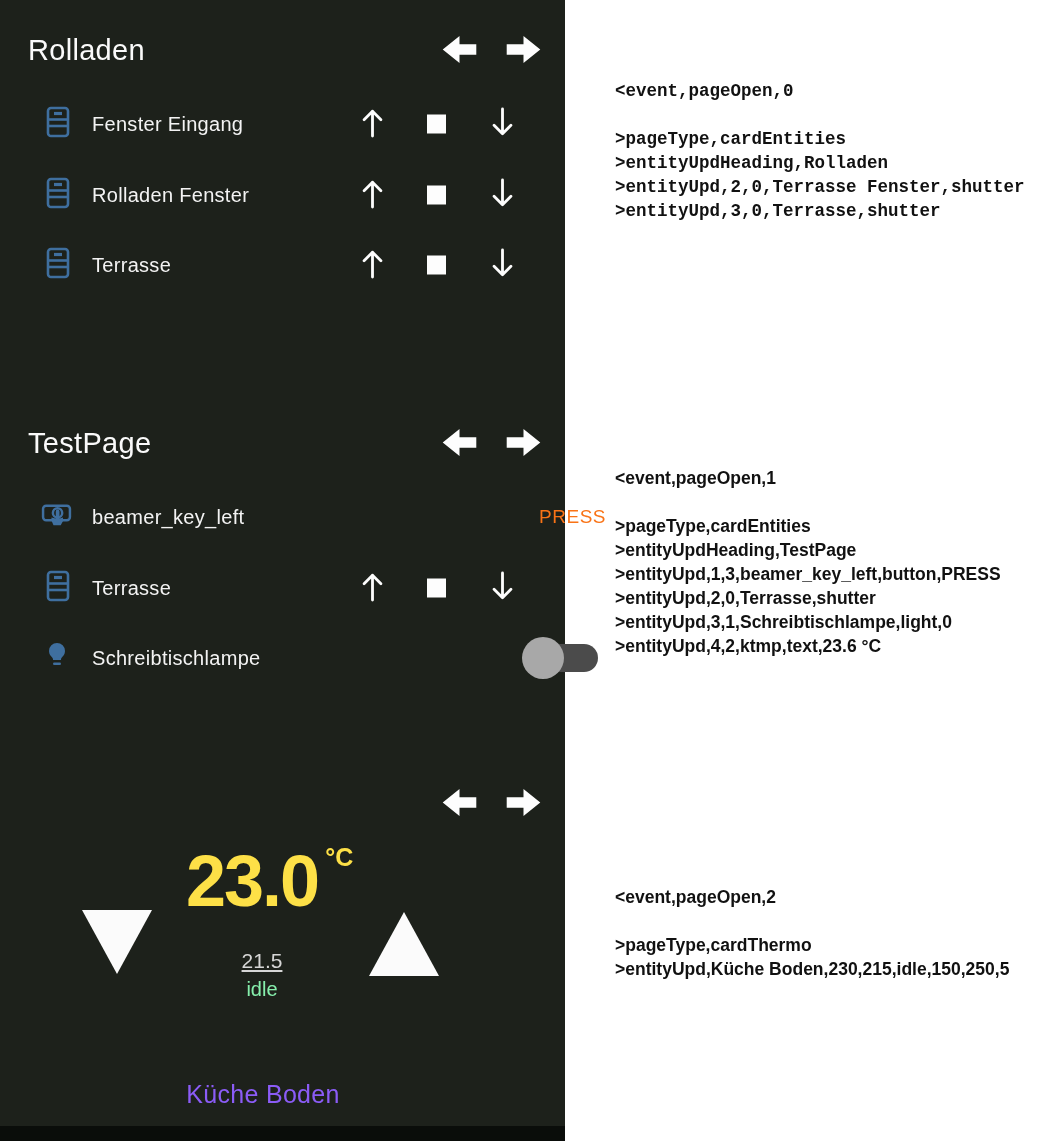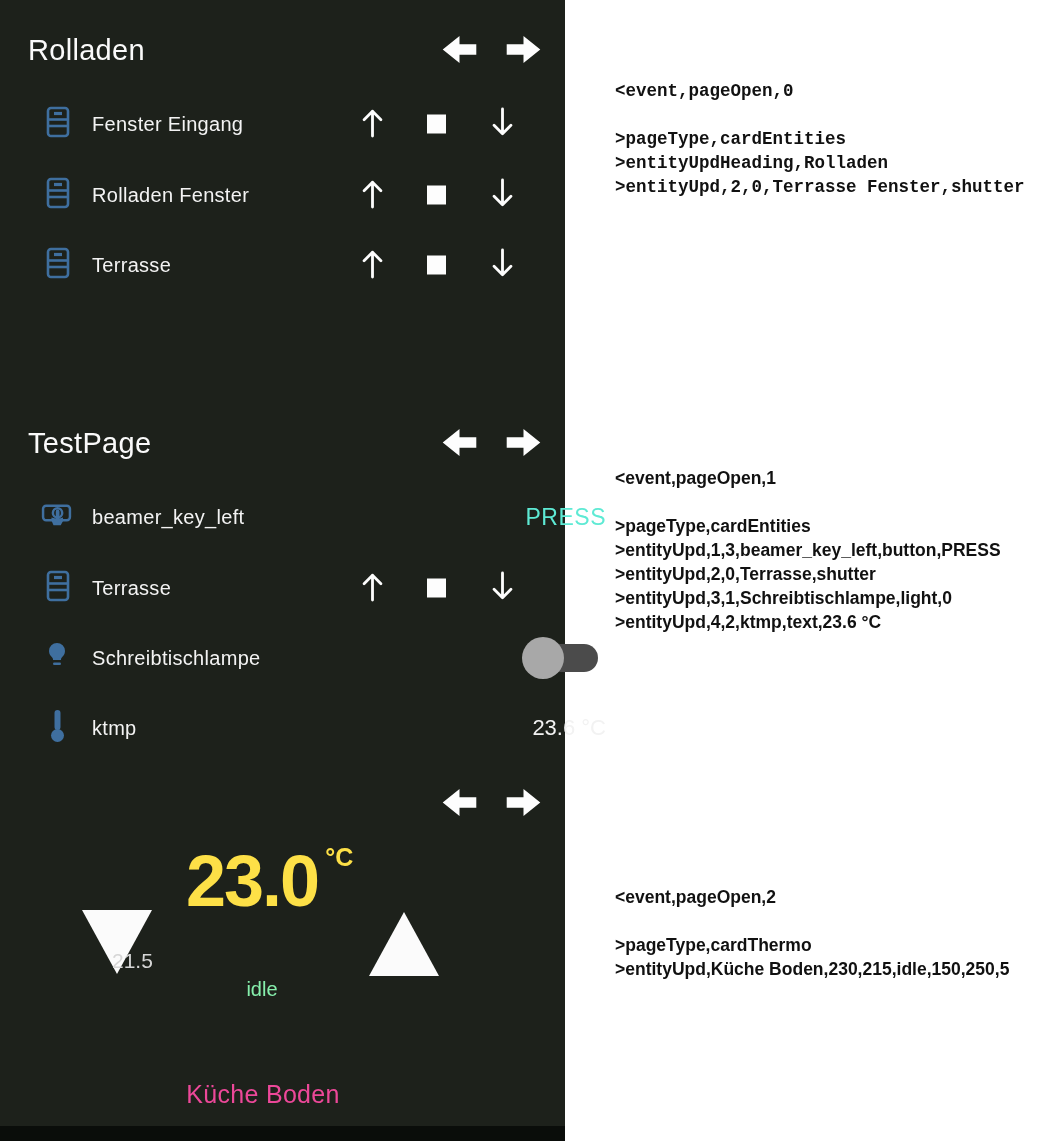--- a/index.html
+++ b/index.html
@@ -30,40 +30,40 @@
   .icon-thermo{left:49px;}
   .row .label{position:absolute;left:92px;top:50%;transform:translateY(-50%);
               font-size:20px;color:#f3f3f3;letter-spacing:.3px;white-space:nowrap;}
   .ctl{background:none;border:0;padding:0;cursor:pointer;position:absolute;top:50%;transform:translateY(-50%);}
   .ctl.up{left:359px;}
   .ctl.stop{left:427px;}
   .ctl.down{left:489px;}
   .sq{display:block;width:19px;height:19px;background:#fdfdfd;}
   .row-value{position:absolute;right:35px;top:50%;transform:translateY(-50%);
              font-size:22px;color:#f2f2f2;white-space:nowrap;}
-  .row-value.press{color:#5eead4;font-size:23px;letter-spacing:.5px;}
+  .row-value.press{color:#f97316;font-size:19px;letter-spacing:.5px;}
 
   .toggle{position:absolute;right:43px;top:7px;width:76px;height:42px;cursor:pointer;}
   .toggle-track{position:absolute;left:12px;top:7px;width:64px;height:28px;border-radius:14px;background:#4b4b4b;}
   .toggle-knob{position:absolute;left:0;top:0;width:42px;height:42px;border-radius:50%;background:#a8a8a8;}
 
   
   .thermo-temp{position:absolute;left:186px;top:95px;font-size:72px;font-weight:bold;
                color:#fde047;line-height:1;letter-spacing:-2px;white-space:nowrap;}
   .thermo-temp .deg{position:relative;top:-40px;font-size:25px;font-weight:bold;
                     letter-spacing:0;margin-left:7px;}
   .tri{position:absolute;background:none;border:0;padding:0;cursor:pointer;}
   .tri-down{left:80px;top:158px;}
   .tri-up{left:367px;top:160px;}
-  .thermo-target{position:absolute;left:112px;top:199px;width:300px;
-                 font-size:21px;color:#d6d6d6;}
+  .thermo-target{position:absolute;left:112px;top:199px;width:300px;text-align:center;
+                 font-size:21px;color:#d6d6d6;text-decoration:underline;}
   .thermo-state{position:absolute;left:112px;top:228px;width:300px;text-align:center;
                 font-size:20px;color:#86efac;}
   .thermo-name{position:absolute;left:63px;top:330px;width:400px;text-align:center;
-               font-size:25px;color:#ec4899;letter-spacing:.3px;}
+               font-size:25px;color:#8b5cf6;letter-spacing:.3px;}
 
   
   .log{position:absolute;left:615px;width:425px;color:#111111;font-weight:bold;
        font-size:17.5px;line-height:24px;}
   .log-1{top:79px;font-family:Liberation Mono, monospace;}.log-2{top:466px;}.log-3{top:885px;}
   .log-line{height:24px;white-space:pre;}
 </style>
 </head>
 <body>
 
@@ -215,30 +215,20 @@
               <rect x="7" y="21.5" width="8" height="2.6" rx="1.3" fill="#3f6f9f"></rect>
             </svg>
         </span>
         <span class="label">Schreibtischlampe</span>
         <div class="toggle">
           <div class="toggle-track"></div>
           <div class="toggle-knob"></div>
         </div>
       </div>
 
-      <div class="row row-4">
-        <span class="icon icon-thermo">
-          <svg width="17" height="35" viewBox="0 0 17 35">
-              <rect x="5.5" y="1.5" width="6" height="20" rx="3" fill="#3f6f9f"></rect>
-              <circle cx="8.5" cy="27" r="6.5" fill="#3f6f9f"></circle>
-            </svg>
-        </span>
-        <span class="label">ktmp</span>
-        <span class="row-value">23.6 °C</span>
-      </div>
     </section>
 
     <section class="card card3">
       <div class="nav">
         <button class="nav-btn">
           <svg width="37" height="31" viewBox="0 0 28 24">
               <path d="M27 8 H14 V1.5 L1 12 L14 22.5 V16 h13 z" fill="#fdfdfd"></path>
             </svg>
         </button>
         <button class="nav-btn">
@@ -270,26 +260,28 @@
 
     <div class="bottom-strip"></div>
   </div>
 
   <div class="log log-1">
     <div class="log-line">&lt;event,pageOpen,0</div>
     <div class="log-line"></div>
     <div class="log-line">&gt;pageType,cardEntities</div>
     <div class="log-line">&gt;entityUpdHeading,Rolladen</div>
     <div class="log-line">&gt;entityUpd,2,0,Terrasse Fenster,shutter</div>
+    <div class="log-line">&gt;entityUpd,3,0,Terrasse,shutter</div>
   </div>
 
   <div class="log log-2">
     <div class="log-line">&lt;event,pageOpen,1</div>
     <div class="log-line"></div>
     <div class="log-line">&gt;pageType,cardEntities</div>
+    <div class="log-line">&gt;entityUpdHeading,TestPage</div>
     <div class="log-line">&gt;entityUpd,1,3,beamer_key_left,button,PRESS</div>
     <div class="log-line">&gt;entityUpd,2,0,Terrasse,shutter</div>
     <div class="log-line">&gt;entityUpd,3,1,Schreibtischlampe,light,0</div>
     <div class="log-line">&gt;entityUpd,4,2,ktmp,text,23.6 °C</div>
   </div>
 
   <div class="log log-3">
     <div class="log-line">&lt;event,pageOpen,2</div>
     <div class="log-line"></div>
     <div class="log-line">&gt;pageType,cardThermo</div>

